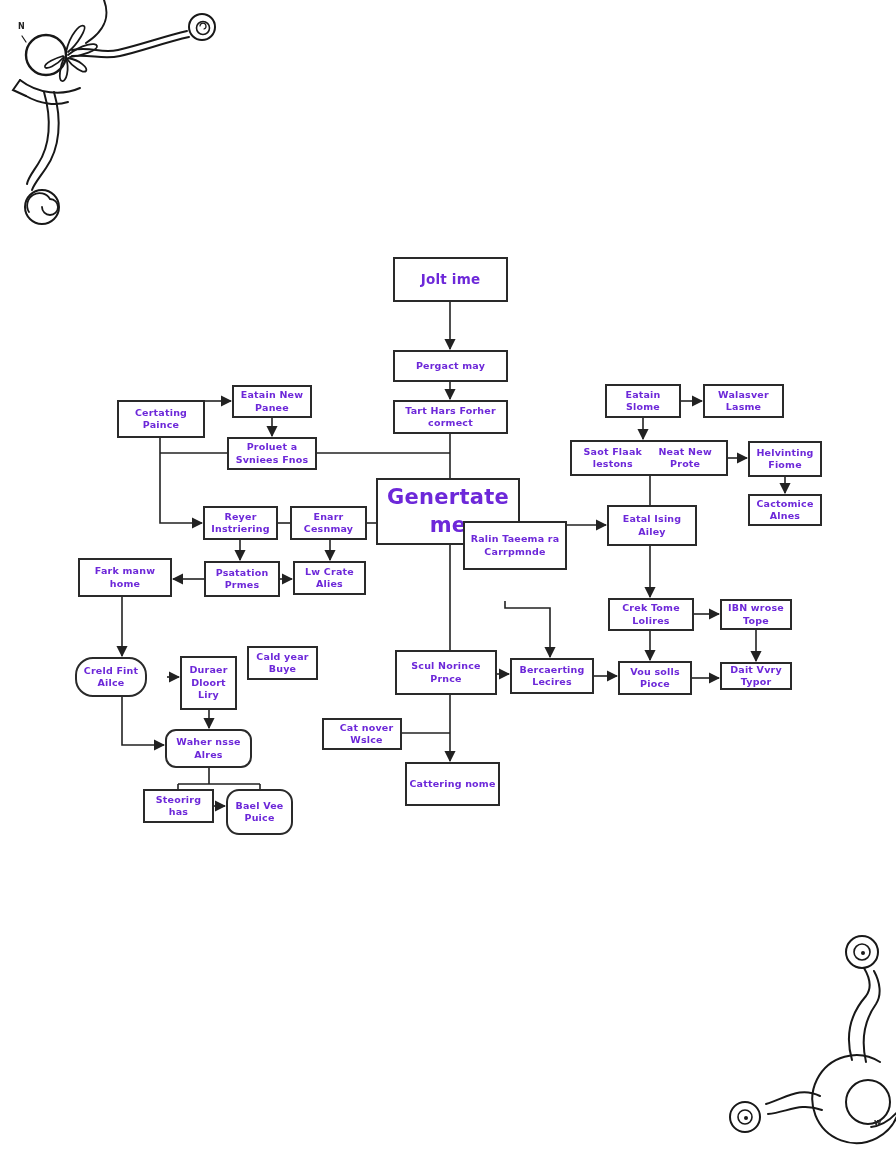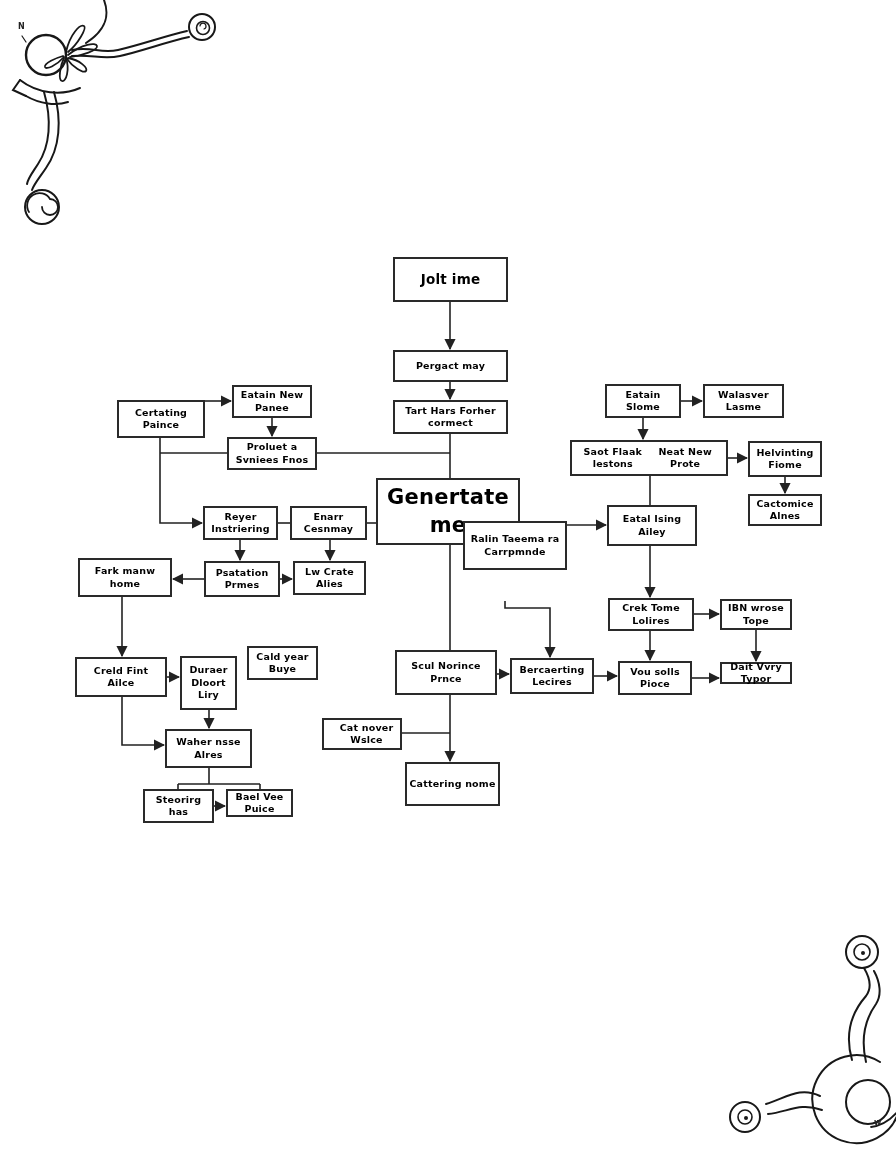--- a/index.html
+++ b/index.html
@@ -1,21 +1,21 @@
 <!DOCTYPE html>
 <html><head>
 <meta charset="utf-8">
 <style>
   html,body{margin:0;padding:0;background:#ffffff;}
   .stage{position:relative;width:896px;height:1152px;background:#ffffff;overflow:hidden;
          font-family:"DejaVu Sans",sans-serif;}
   .layer{position:absolute;left:0;top:0;}
   .node{position:absolute;box-sizing:border-box;border:2px solid #2a2a2a;background:#ffffff;
         display:flex;align-items:center;justify-content:center;text-align:center;
-        color:#000000;font-weight:600;font-size:9.5px;line-height:1.3;letter-spacing:0.2px;
+        color:#6d28d9;font-weight:600;font-size:9.5px;line-height:1.3;letter-spacing:0.2px;
         padding:2px;z-index:2;}
   .node.big{font-size:21px;font-weight:700;letter-spacing:0.3px;}
   .node.med{font-size:13.5px;}
   .node.wide2{justify-content:space-between;padding:2px 10px;}
   .node.wide2 span{display:block;width:46%;}
   .corner-mark{position:absolute;z-index:3;font-size:8px;font-weight:700;color:#222;
                font-family:"DejaVu Sans",sans-serif;}
 </style>
 </head>
 <body>
@@ -196,57 +196,57 @@
   </div>
 
   <div class="node" style="left:720px;top:599px;width:72px;height:31px;">
     <span>IBN wrose Tope</span>
   </div>
 
   <div class="node" style="left:247px;top:646px;width:71px;height:34px;">
     <span>Cald year Buye</span>
   </div>
 
-  <div class="node" style="left:75px;top:657px;width:92px;height:40px;">
+  <div class="node" style="left:75px;top:657px;width:72px;height:40px;border-radius:18px;">
     <span>Creld Fint Ailce</span>
   </div>
 
   <div class="node" style="left:180px;top:656px;width:57px;height:54px;">
     <span>Duraer Dloort Liry</span>
   </div>
 
   <div class="node" style="left:395px;top:650px;width:102px;height:45px;">
     <span>Scul Norince Prnce</span>
   </div>
 
   <div class="node" style="left:510px;top:658px;width:84px;height:36px;">
     <span>Bercaerting Lecires</span>
   </div>
 
   <div class="node" style="left:618px;top:661px;width:74px;height:34px;">
     <span>Vou solls Pioce</span>
   </div>
 
-  <div class="node" style="left:720px;top:662px;width:72px;height:22px;">
+  <div class="node" style="left:720px;top:662px;width:72px;height:28px;">
     <span>Dait Vvry Typor</span>
   </div>
 
   <div class="node" style="left:322px;top:718px;width:80px;height:32px;padding-left:11px;">
     <span>Cat nover Wslce</span>
   </div>
 
-  <div class="node" style="left:165px;top:729px;width:87px;height:39px;">
+  <div class="node" style="left:165px;top:729px;width:87px;height:39px;border-radius:11px;">
     <span>Waher nsse Alres</span>
   </div>
 
   <div class="node" style="left:405px;top:762px;width:95px;height:44px;">
     <span>Cattering nome</span>
   </div>
 
   <div class="node" style="left:143px;top:789px;width:71px;height:34px;">
     <span>Steorirg has</span>
   </div>
 
-  <div class="node" style="left:226px;top:789px;width:67px;height:28px;">
+  <div class="node" style="left:226px;top:789px;width:67px;height:46px;border-radius:13px;">
     <span>Bael Vee Puice</span>
   </div>
 
 </div>
 
 </body></html>

